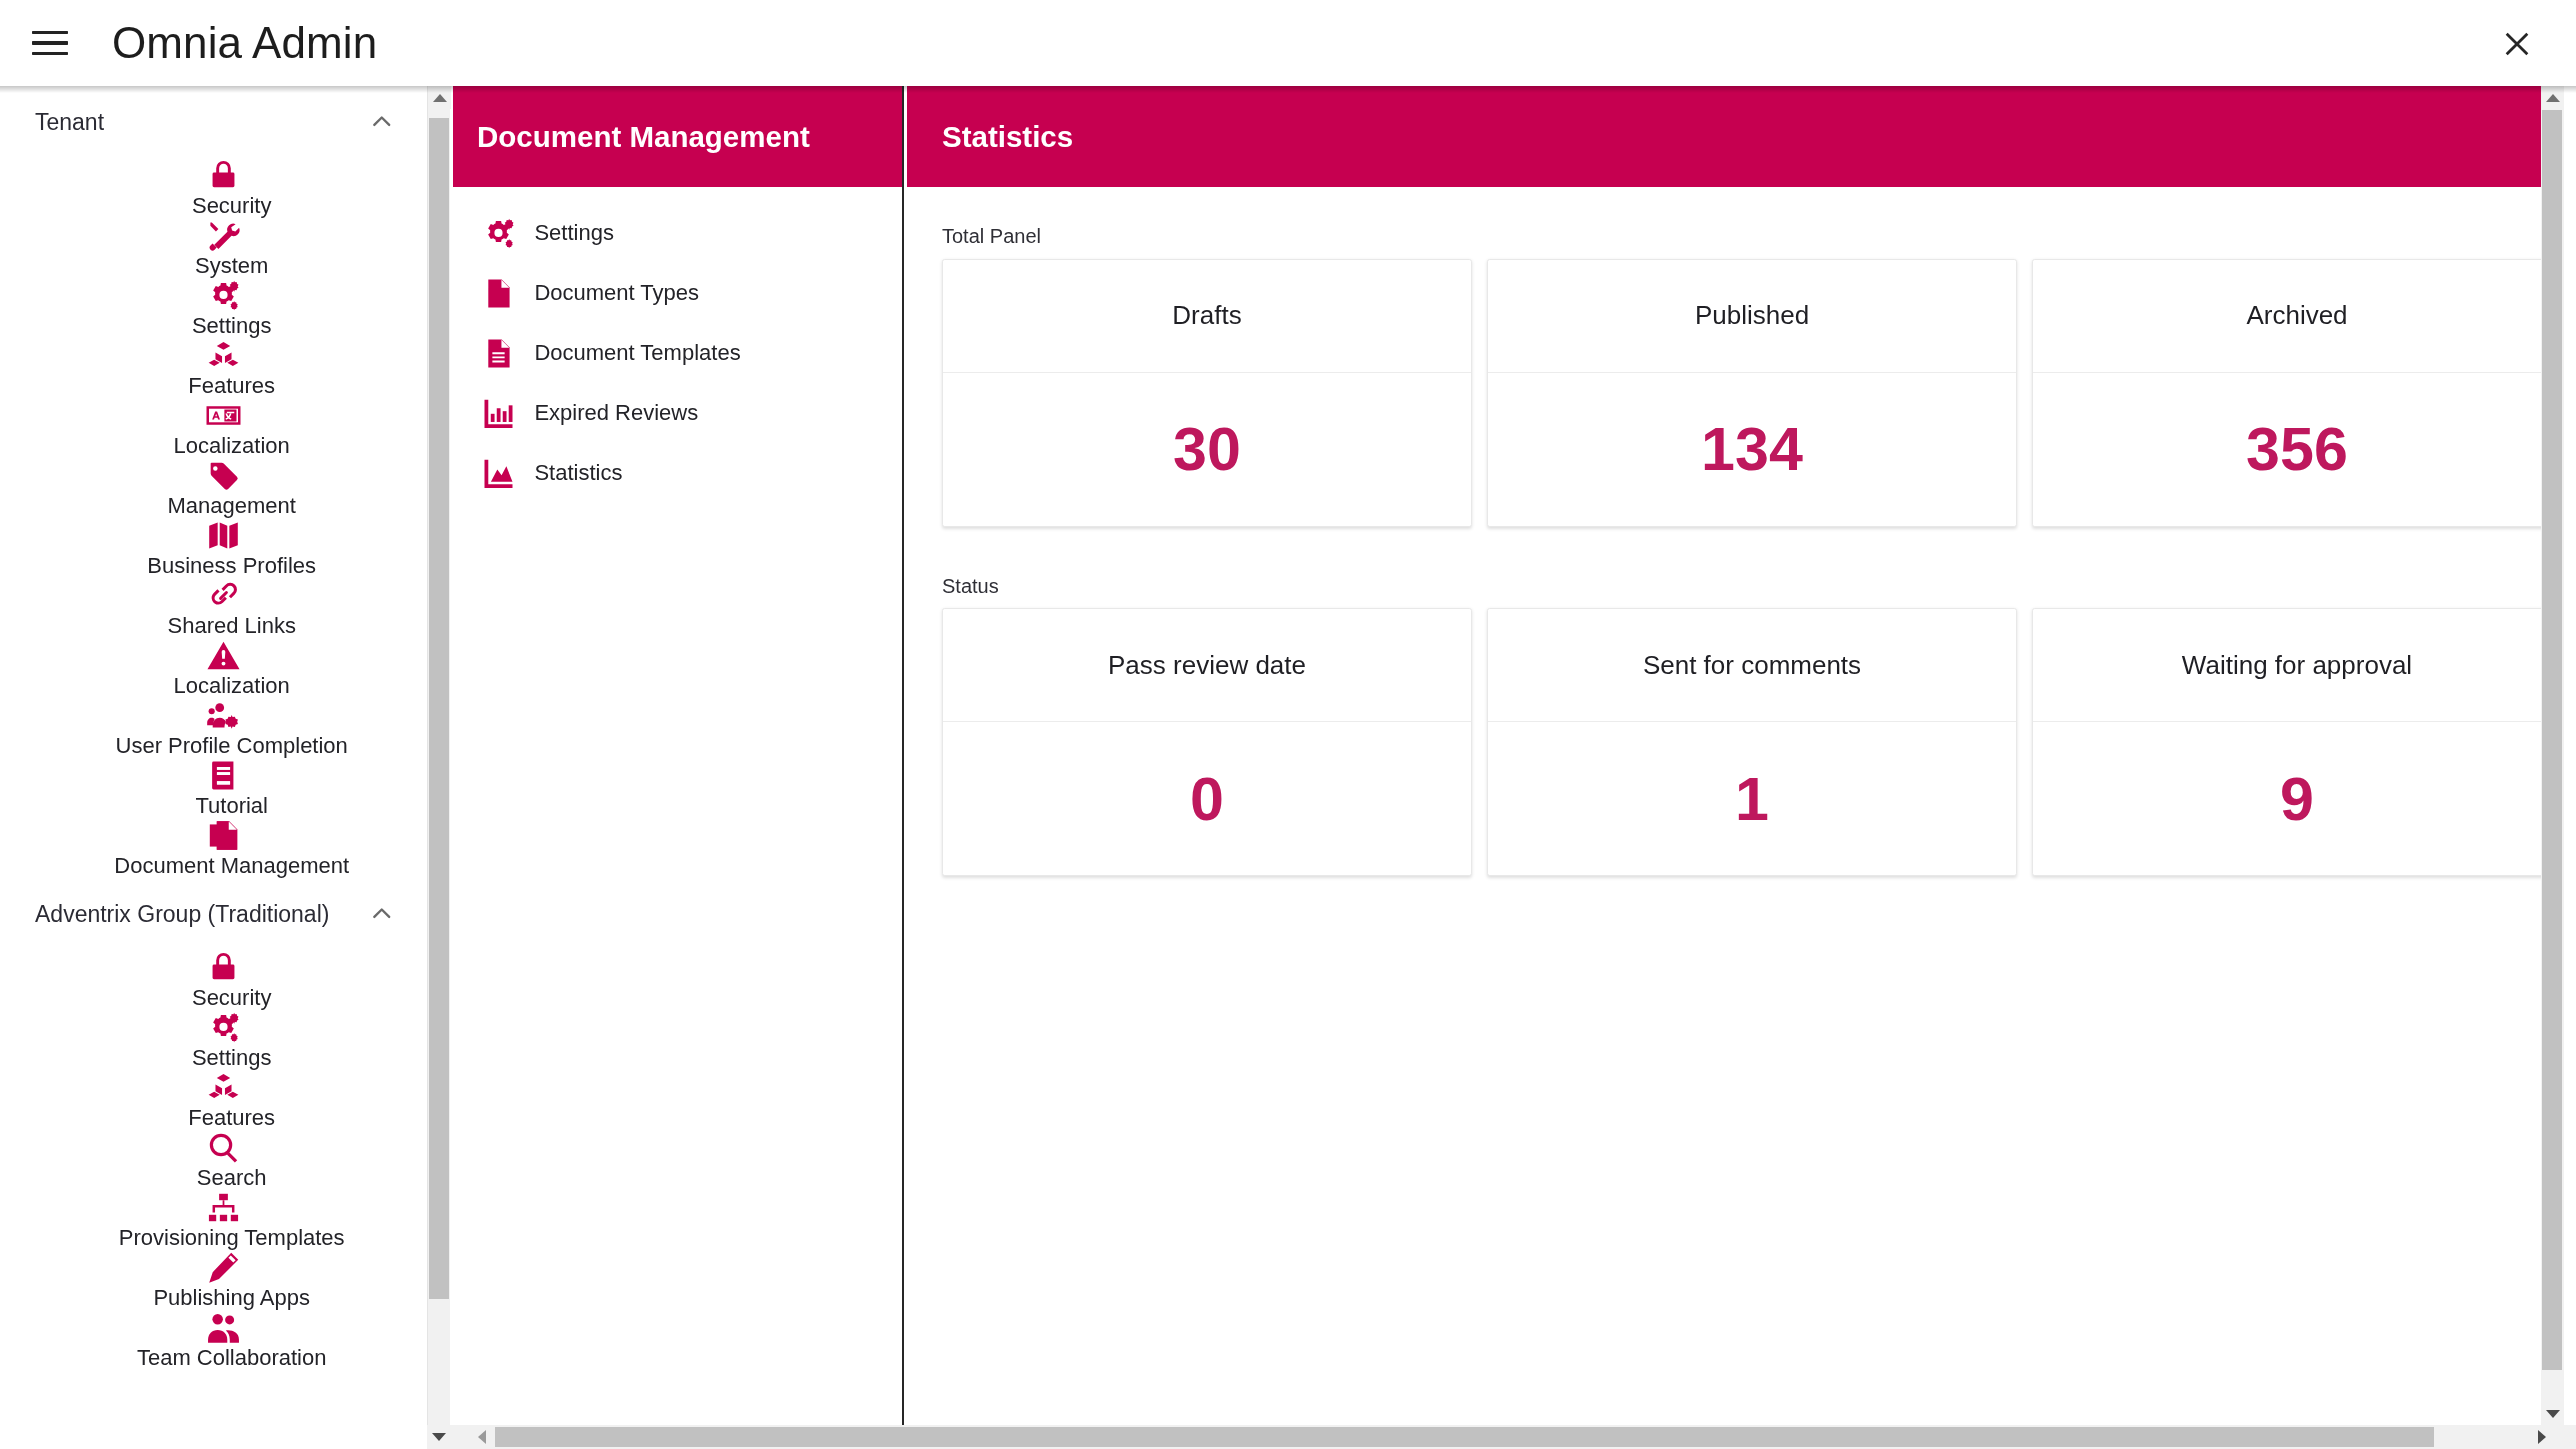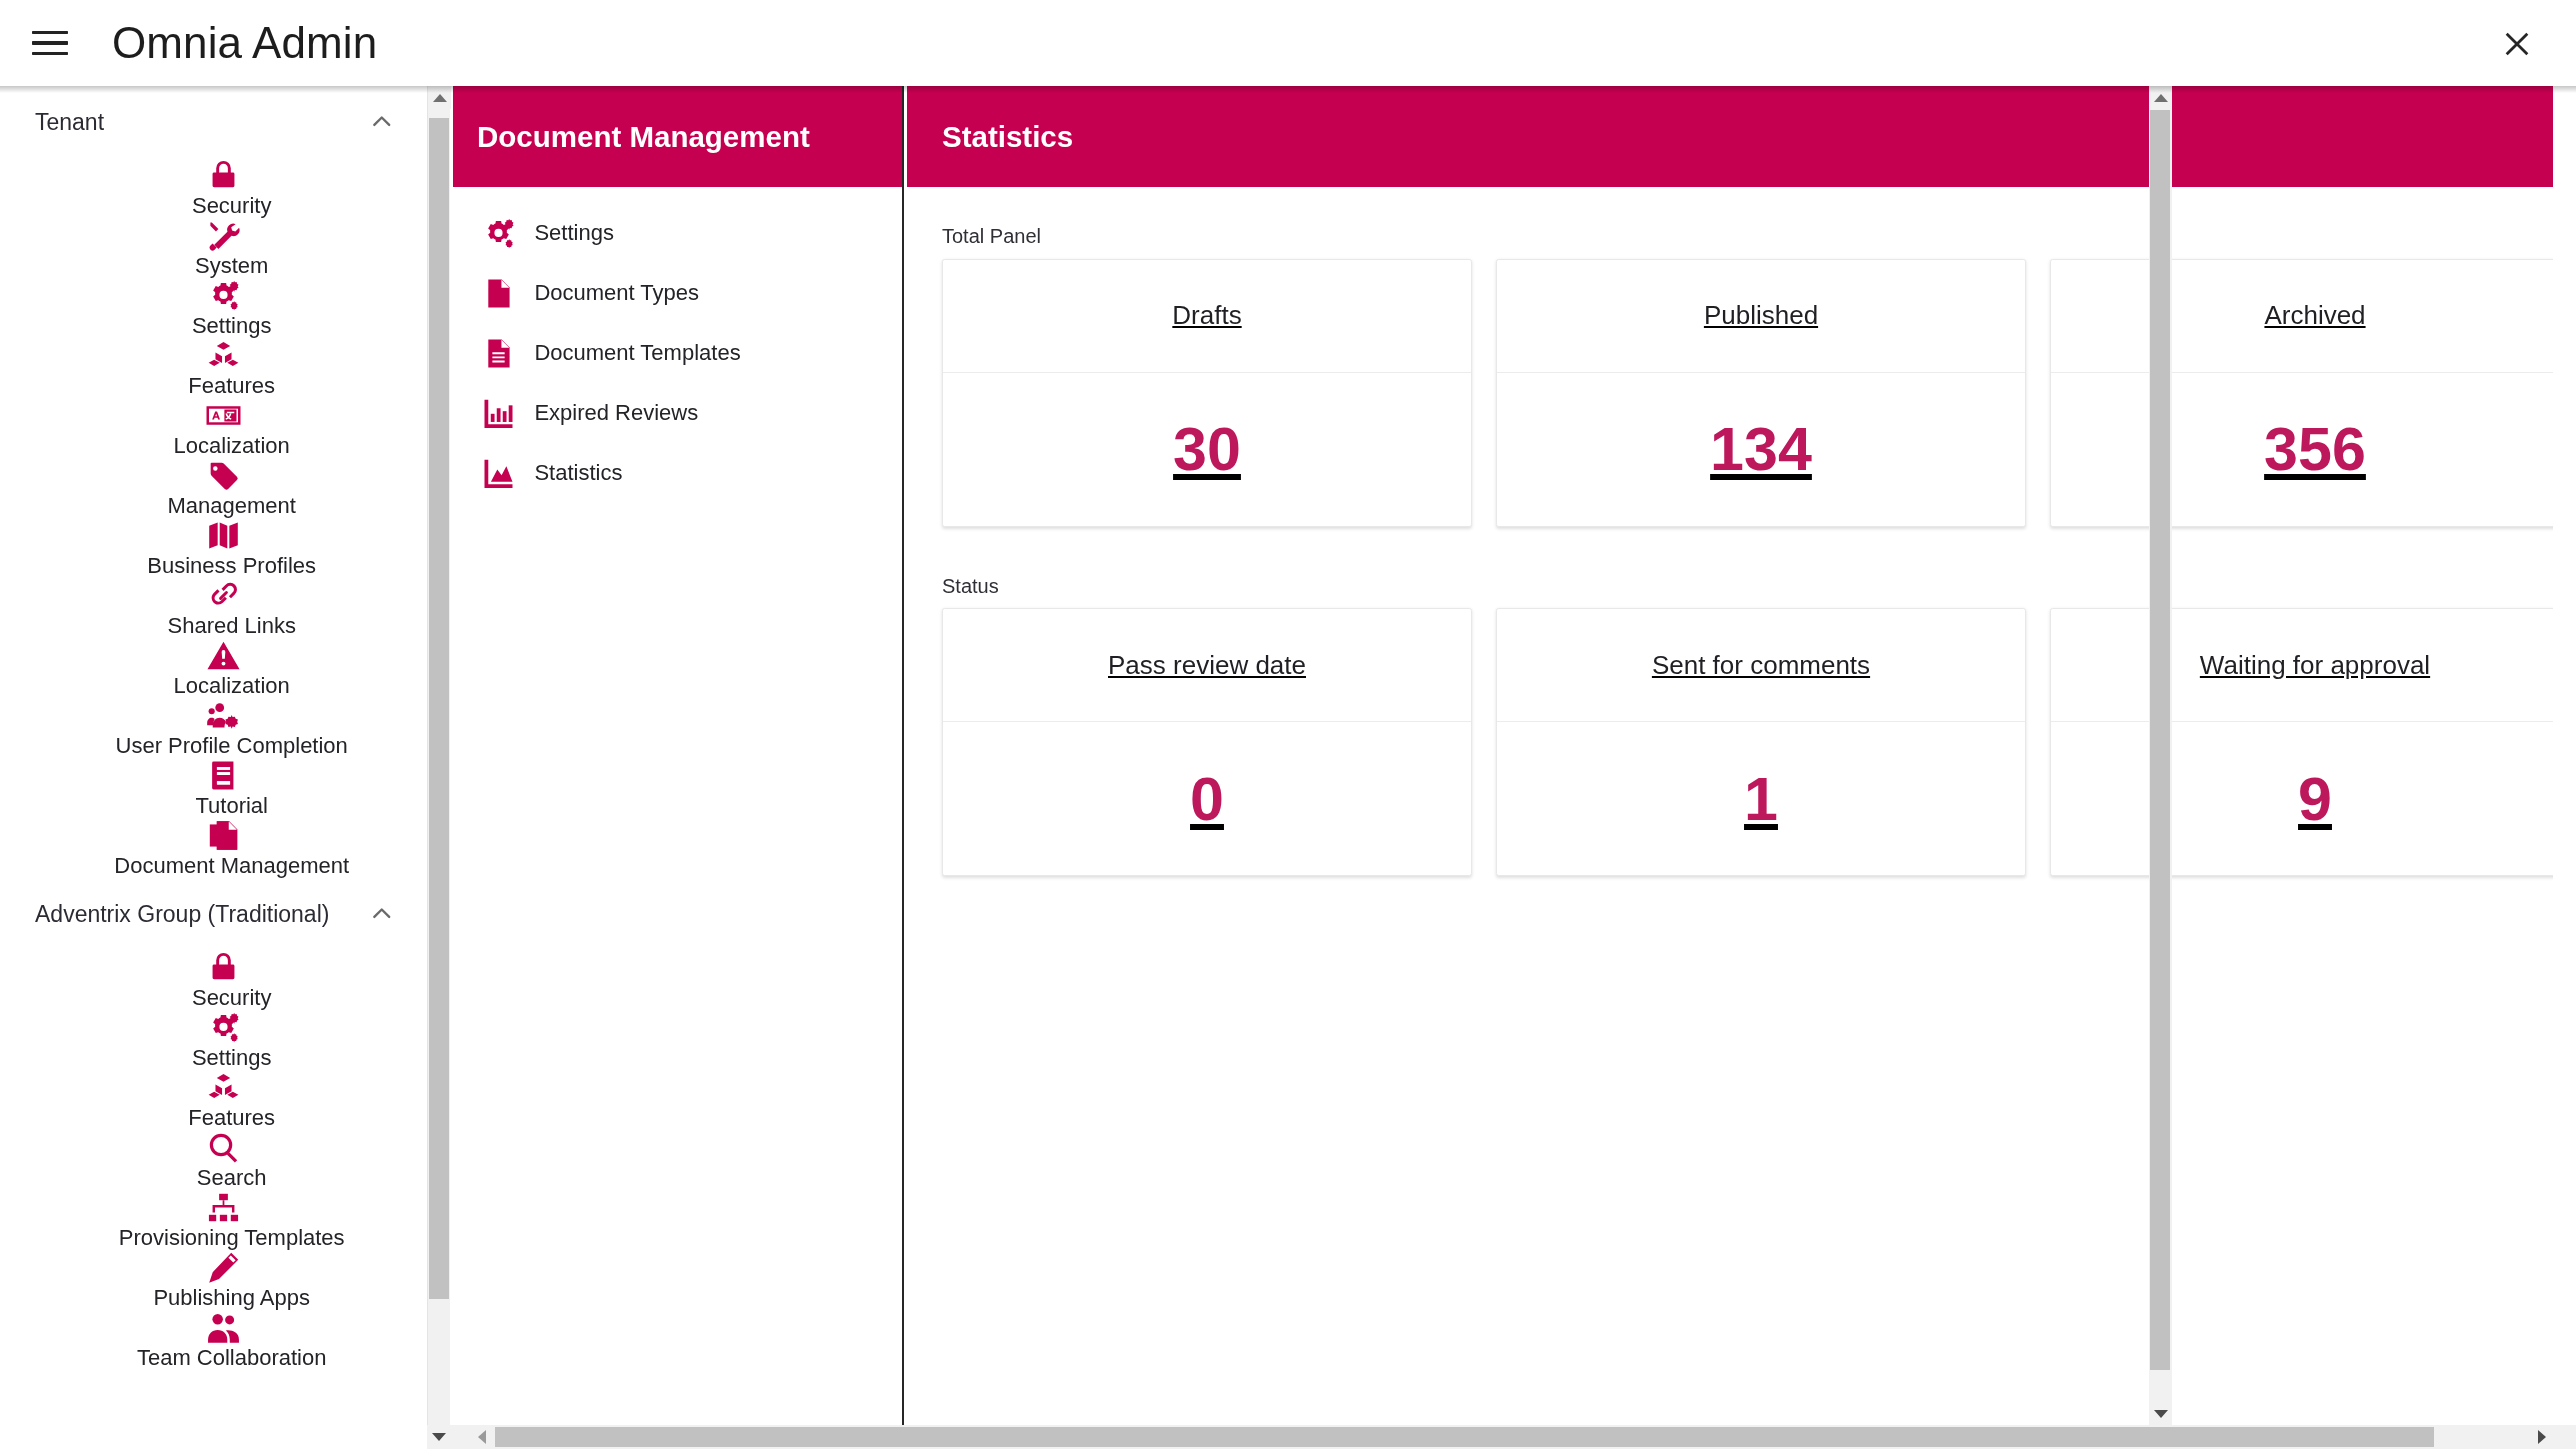--- a/index.html
+++ b/index.html
@@ -35,21 +35,21 @@
     position: absolute; right: 38px; top: 23px;
     width: 42px; height: 42px;
     display: flex; align-items: center; justify-content: center;
     cursor: pointer;
   }
   .close-btn svg { width: 32px; height: 32px; }
 
   
   .below {
     position: absolute; top: 86px; left: 0;
-    width: 2172px; height: 1363px;
+    width: 2564px; height: 1363px;
     background: #ffffff;
   }
 
   
   .bar-shadow {
     position: absolute; top: 86px; left: 0;
     width: 2576px; height: 6.7px;
     background: linear-gradient(to bottom, rgba(0,0,0,0.22), rgba(0,0,0,0));
     z-index: 25; pointer-events: none;
   }
@@ -158,23 +158,22 @@
     display: flex; align-items: center;
     padding-left: 35px;
   }
   .stats-header-title { color:#ffffff; font-size: 29.5px; font-weight: bold; }
 
   .stats-body { padding: 38px 0 0 35px; }
   .section-label {
     font-size: 20px; color: #2f2f36; margin-bottom: 10.7px;
   }
   .card-row {
-    display: flex; gap: 24px;
+    display: flex; gap: 15px;
     margin-bottom: 48px;
-    text-decoration: underline;
   }
   .stat-card {
     width: 530px; min-width: 530px;
     background: #ffffff;
     border: 0.7px solid #e8e8e8;
     border-radius: 2.7px;
     box-shadow: 0 1.3px 3.4px rgba(0,0,0,0.13);
   }
   .stat-card-title {
     height: 113px;

